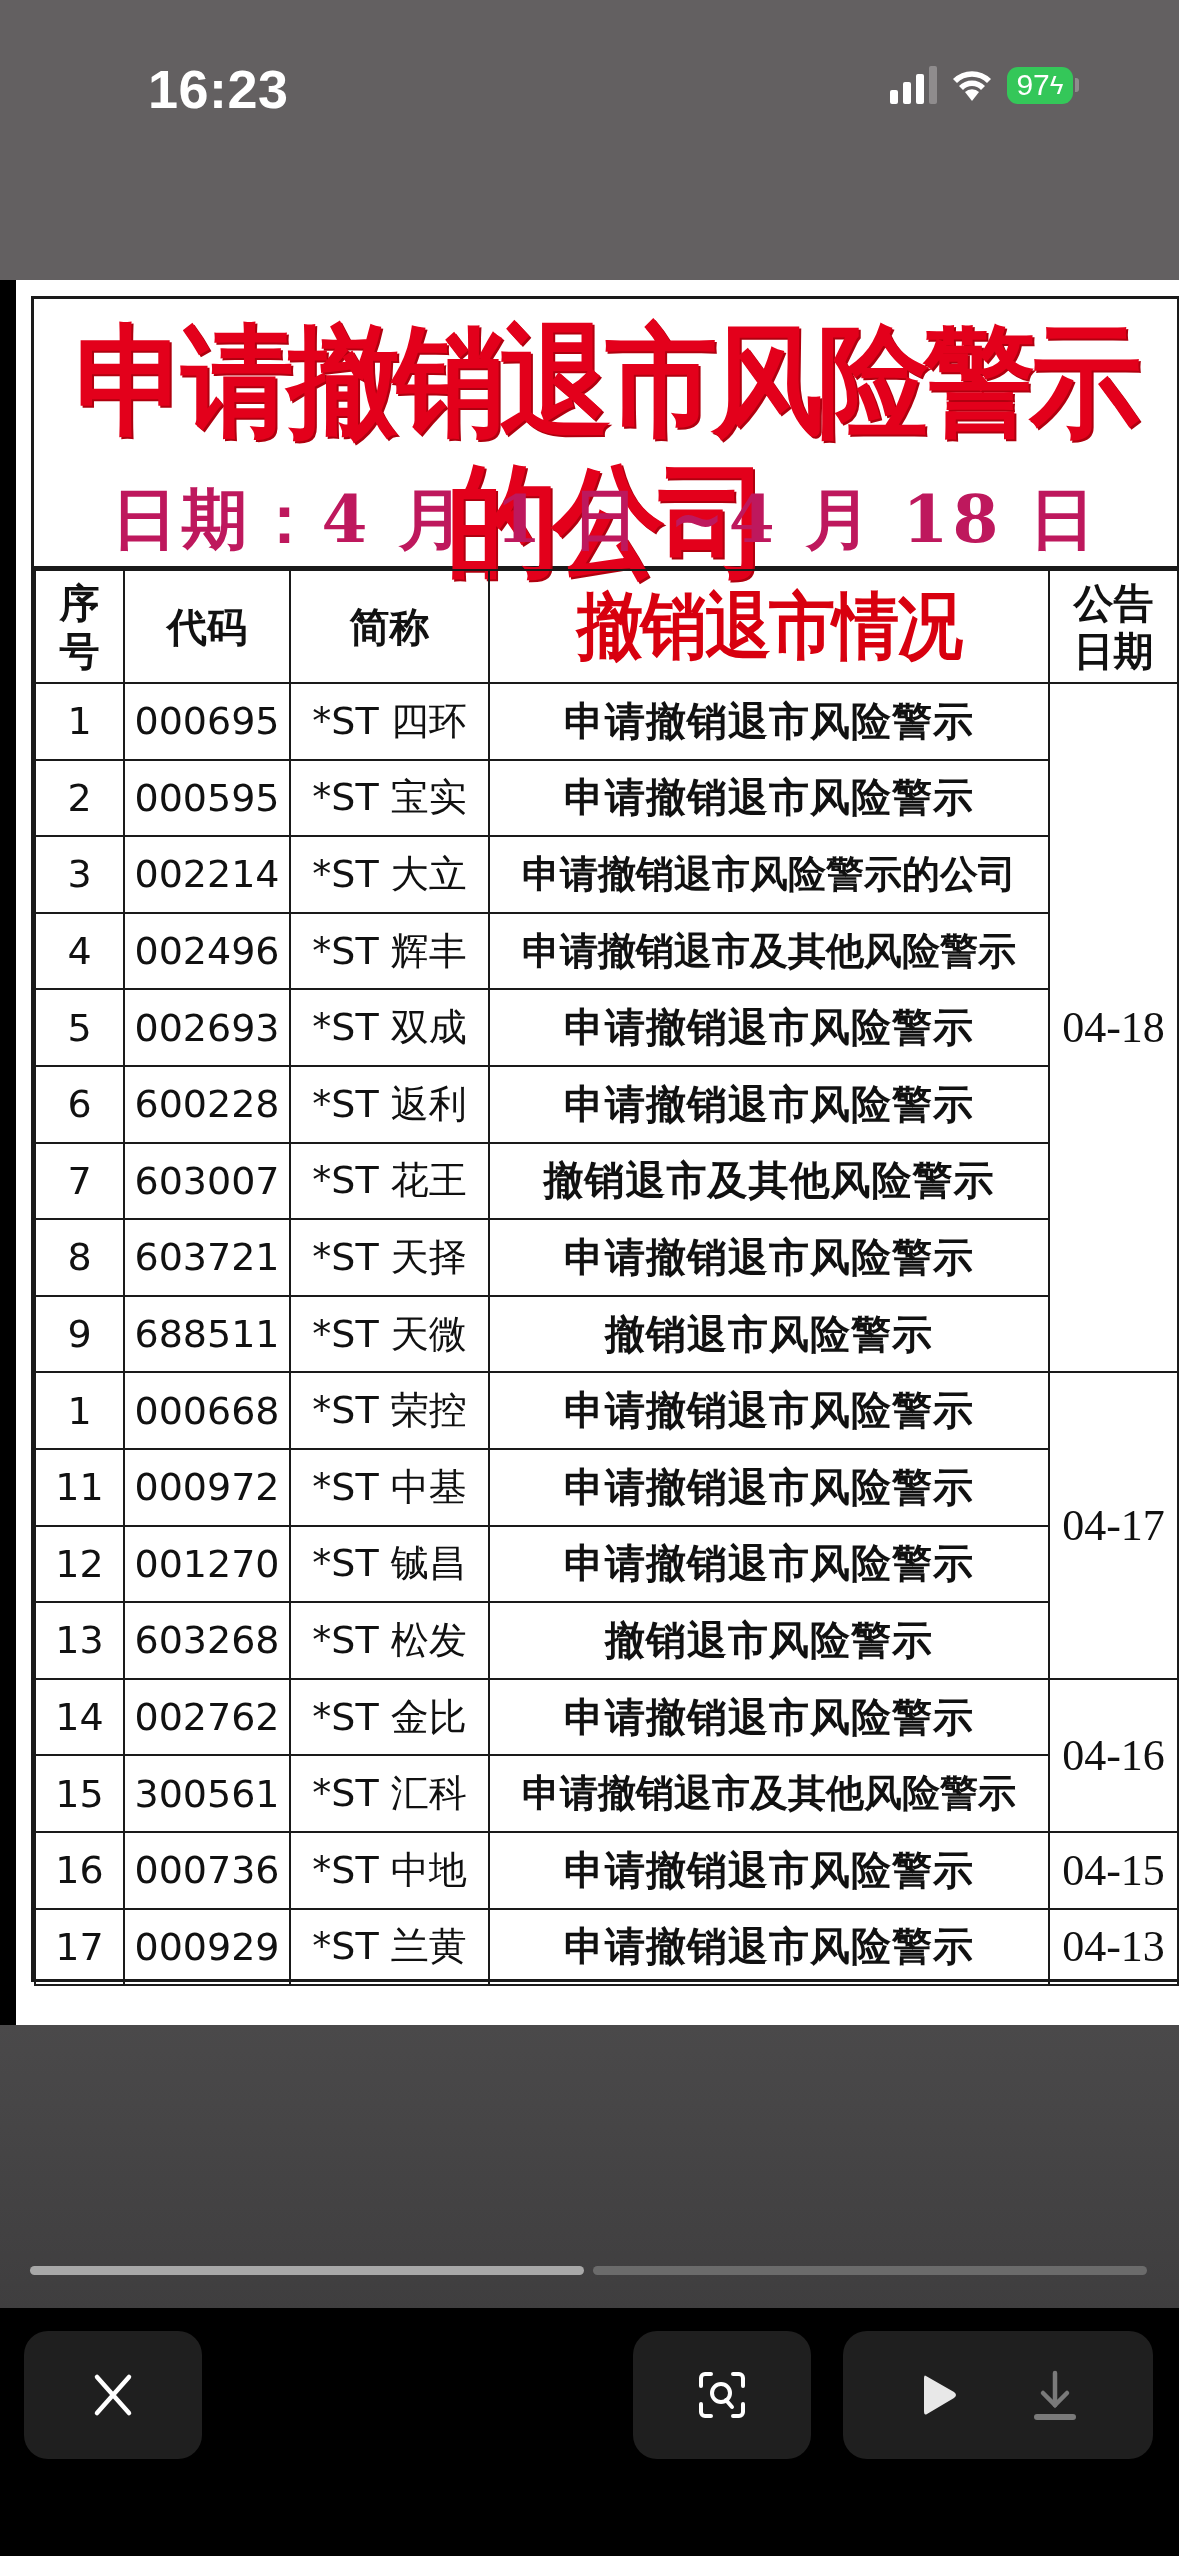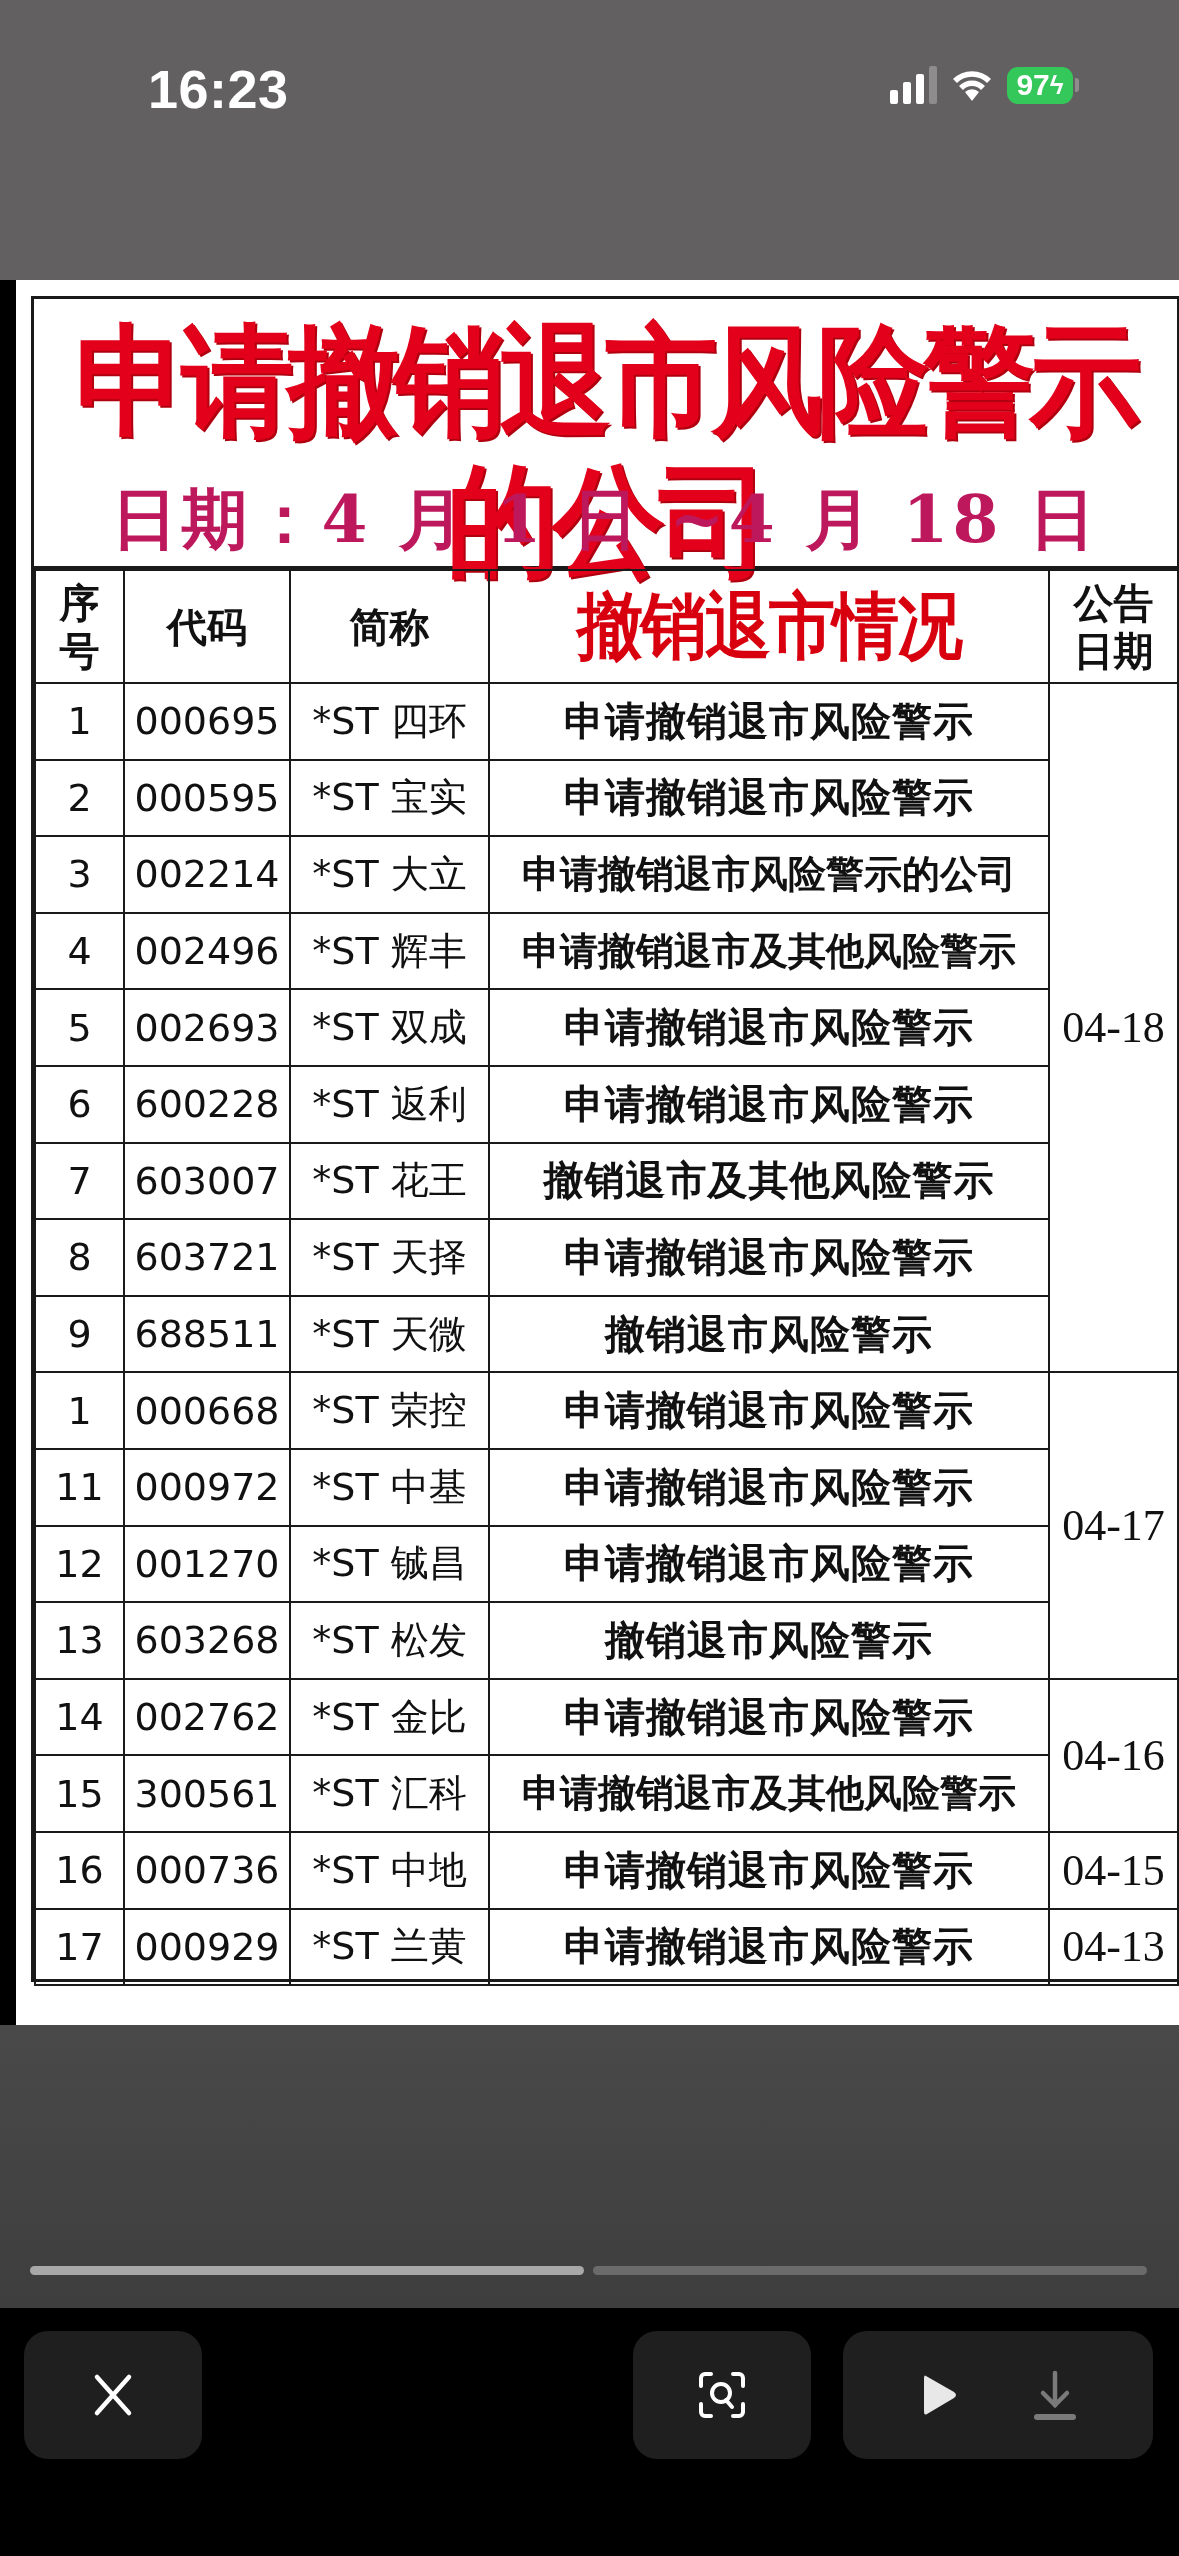--- a/index.html
+++ b/index.html
@@ -7,21 +7,21 @@
   body { position: relative; font-family: "Liberation Sans", "DejaVu Sans", sans-serif; }
 
   .top-area { position: absolute; left: 0; top: 0; width: 1179px; height: 280px; background: #636061; }
   .status-bar { position: absolute; left: 0; top: 0; width: 1179px; height: 170px; }
   .status-time { position: absolute; left: 148px; top: 58px; color: #fff; font-size: 54px; font-weight: 700; letter-spacing: 0.5px; }
   .status-icons { position: absolute; right: 100px; top: 66px; display: flex; align-items: center; gap: 14px; }
   .signal { display: flex; align-items: flex-end; gap: 5px; height: 38px; }
   .signal span { display: block; width: 8px; border-radius: 2px; background: #fff; }
   .signal span.dim { background: #8f8c8d; }
   .battery { position: relative; display: flex; align-items: center; }
-  .battery-body { background: #34c759; color: #fff; font-weight: 700; font-size: 30px; height: 37px; min-width: 66px; padding: 8px 6px; border-radius: 11px; display: flex; align-items: center; justify-content: center; }
+  .battery-body { background: #34c759; color: #fff; font-weight: 400; font-size: 30px; height: 37px; min-width: 66px; padding: 8px 6px; border-radius: 11px; display: flex; align-items: center; justify-content: center; }
   .battery-tip { width: 4px; height: 14px; background: #8f8c8d; border-radius: 0 3px 3px 0; margin-left: 2px; }
 
   .image-canvas { position: absolute; left: 0; top: 280px; width: 1179px; height: 1745px; background: #fff; margin-left: 16px; }
 
   .doc-frame { position: absolute; left: 15px; top: 16px; width: 1149px; height: 1686px; border: 3px solid #1a1a1a; }
   .title-block { position: absolute; left: 0; top: 0; width: 100%; height: 270px; border-bottom: 3px solid #1a1a1a; }
   .main-title { position: absolute; left: 0; top: 22px; width: 100%; text-align: center; font-family: "DejaVu Sans", sans-serif; font-weight: 700; color: #e3001b; font-size: 112px; letter-spacing: -6px; line-height: 130px; text-shadow: 2px 2px 0 #b0000f; transform: scaleY(1.08); }
   .date-title { position: absolute; left: 0; top: 175px; width: 100%; text-align: center; font-family: "DejaVu Serif", serif; font-weight: 700; color: #be185d; font-size: 66px; line-height: 90px; letter-spacing: 4px; }
 
   table.ann { position: absolute; left: 0; top: 270px; width: 1143px; border-collapse: collapse; table-layout: fixed; }

